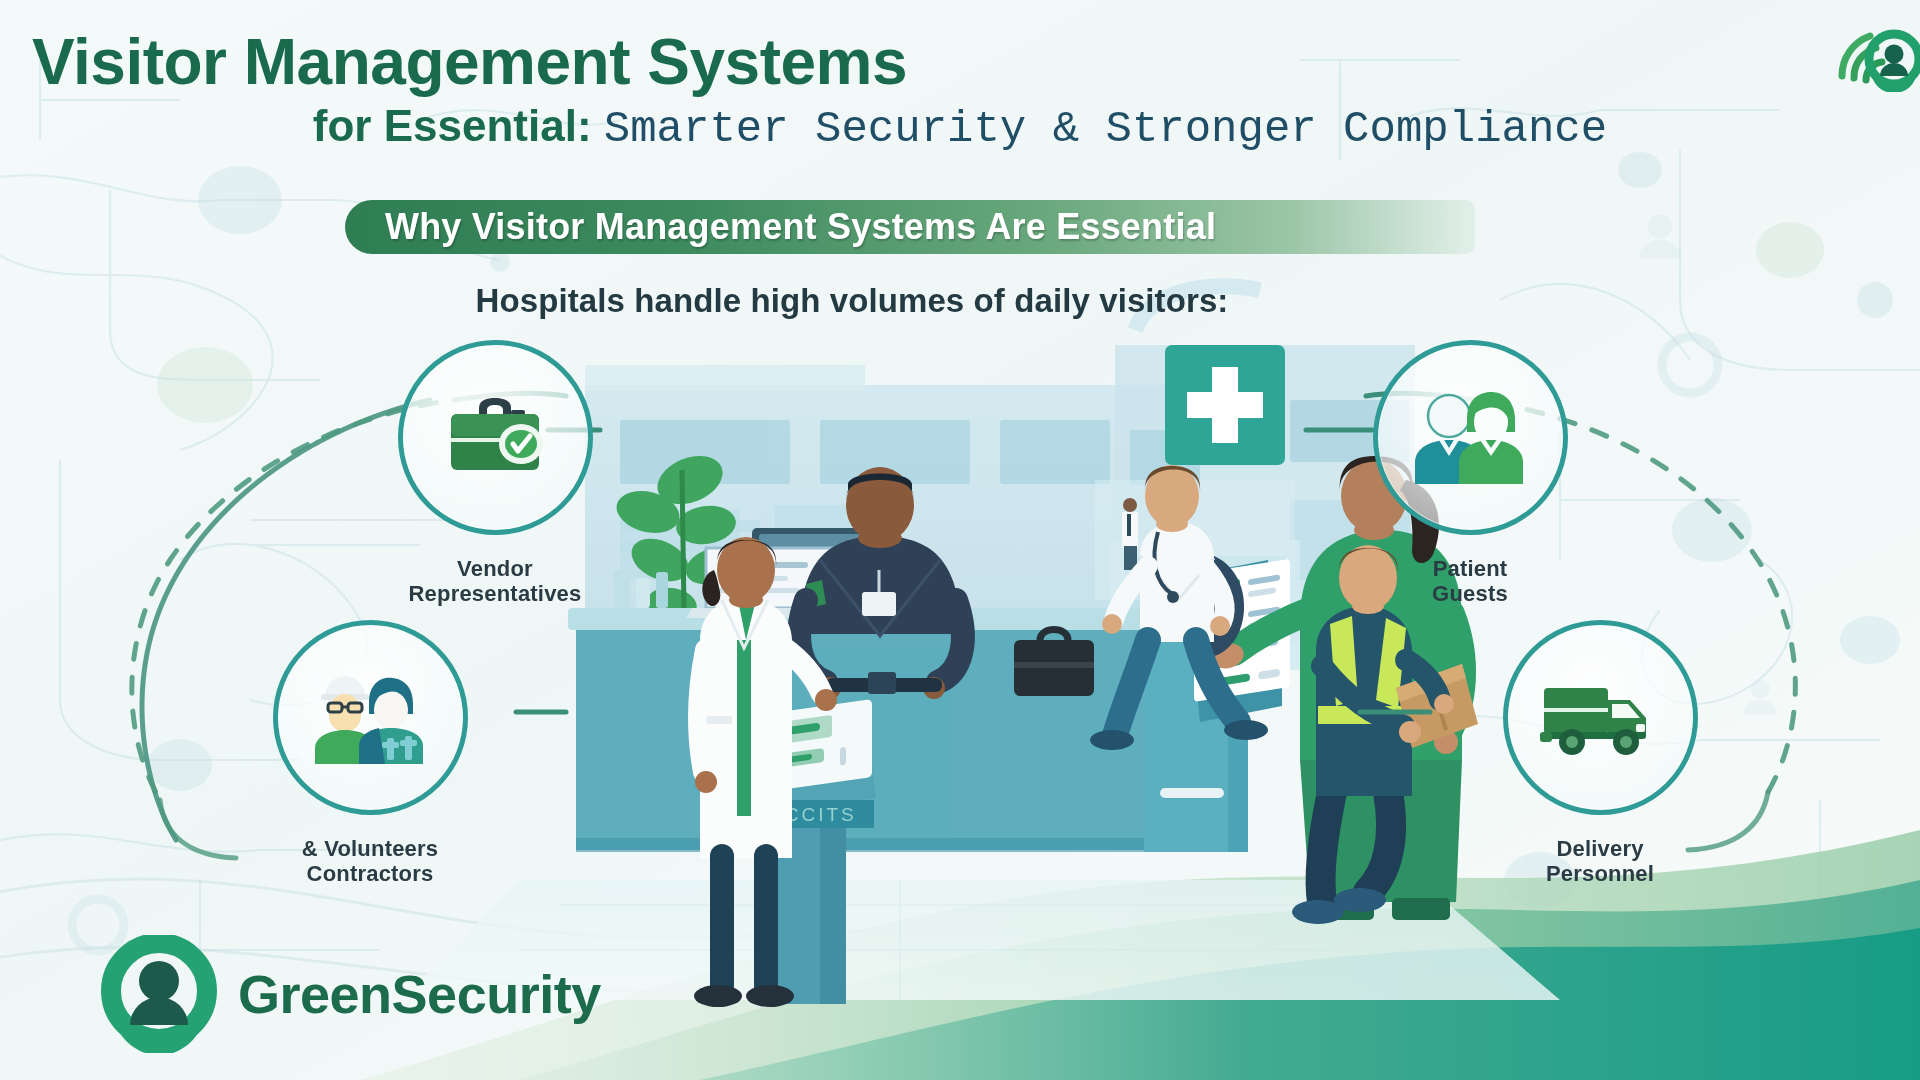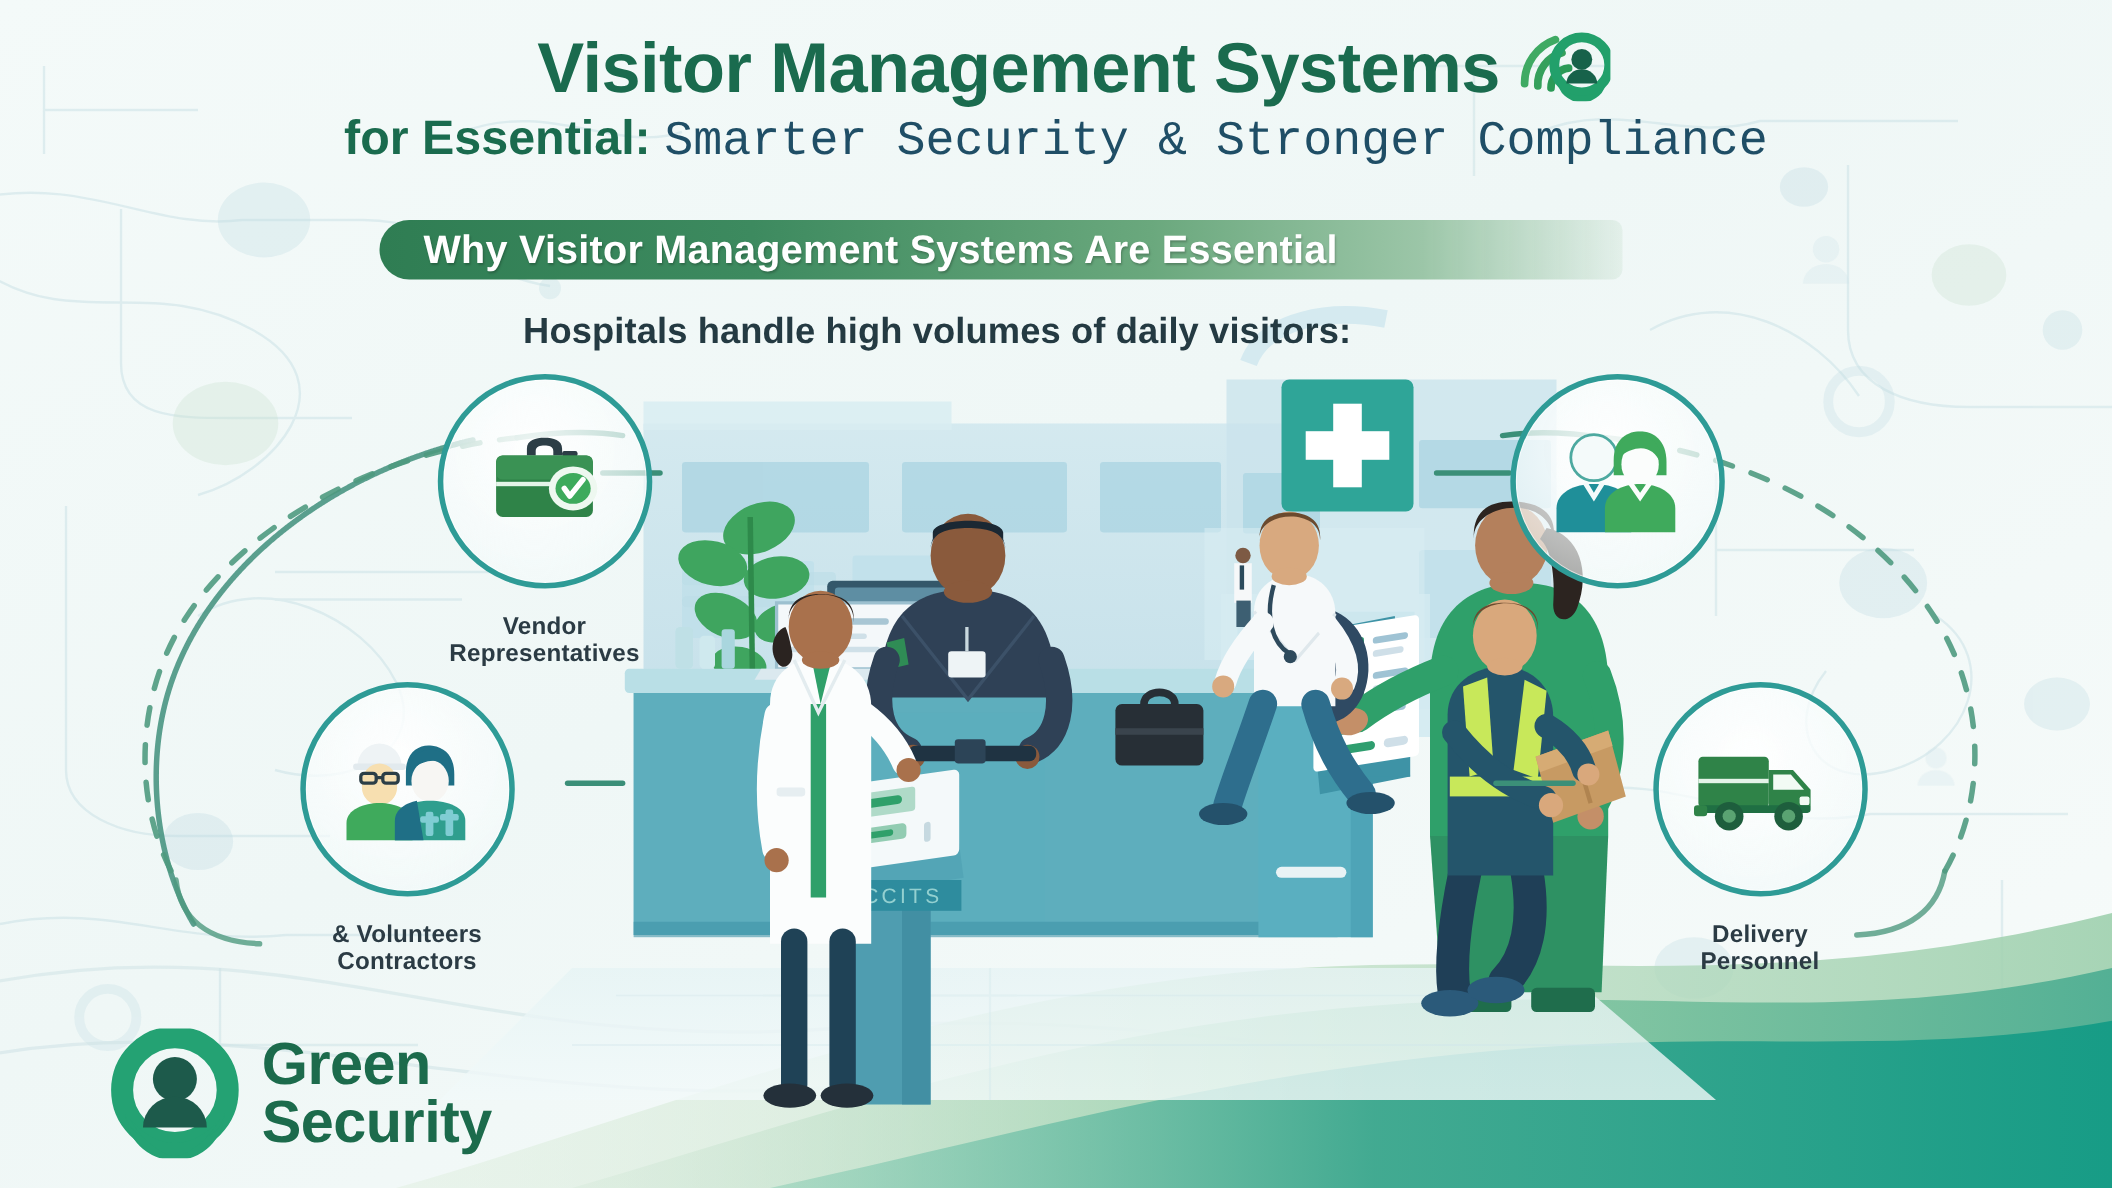--- a/index.html
+++ b/index.html
@@ -13,21 +13,21 @@
       radial-gradient(ellipse at 20% 30%, #f2f9f8 0%, #eef6f6 40%, #f6fbfa 100%);
   }
   .layer{position:absolute;left:0;top:0;width:1920px;height:1080px;}
   .bg-svg{z-index:0;}
   .illus{z-index:1;}
   .arcs{z-index:2;}
 
   
   #title-block{position:absolute;left:0;top:30px;width:1920px;text-align:center;z-index:4;}
   #title-line1{
-    display:flex;align-items:center;justify-content:center;gap:14px;
+    display:flex;align-items:center;justify-content:space-between;gap:14px;
     font-size:64px;font-weight:700;letter-spacing:-0.5px;
     color:#1a6b4e;line-height:1.02;margin-left:32px;
   }
   #title-line2{
     margin-top:6px;font-size:44px;font-weight:600;line-height:1.1;
   }
   .t-green{color:#1a6b4e;font-weight:700;}
   .t-navy{color:#1f4e66;font-weight:500;font-family:Liberation Mono, monospace;}
 
   .brand-mark{display:inline-flex;align-items:center;gap:2px;transform:translateY(-4px);}
@@ -65,21 +65,21 @@
     margin-top:21px;font-size:22px;font-weight:700;color:#2b3b44;
     line-height:1.15;letter-spacing:0.2px;
   }
   #node-vendor{left:345px;top:340px;}
   #node-contractors{left:220px;top:620px;}
   #node-patient{left:1320px;top:340px;}
   #node-delivery{left:1450px;top:620px;}
 
   
   #logo{position:absolute;left:100px;top:935px;display:flex;align-items:center;gap:20px;z-index:5;}
-  #logo-text{display:flex;flex-direction:column;line-height:0.98;}
+  #logo-text{display:flex;flex-direction:row;line-height:0.98;}
   #logo-line1,#logo-line2{font-size:54px;font-weight:600;color:#1c6b4c;letter-spacing:-0.5px;}
 </style>
 </head>
 <body>
 
 <div id="stage">
 
   <svg class="layer bg-svg" viewBox="0 0 1920 1080">
     <defs>
       <linearGradient id="bgGrad" x1="0" y1="0" x2="1" y2="1">
@@ -574,20 +574,24 @@
         <g transform="translate(80,0)">
           <path d="M-24,26 C-24,6 -10,0 0,0 C12,0 24,8 24,28 L24,40 L-24,40 Z" fill="#3faa5c"></path>
           <ellipse cx="0" cy="30" rx="17" ry="20" fill="#fbfdfc"></ellipse>
           <path d="M-20,26 C-22,8 -8,2 2,4 C14,6 20,16 19,30 C14,18 6,14 -4,16 C-12,18 -18,22 -20,26 Z" fill="#3faa5c"></path>
           <path d="M-11,47 L0,62 L11,47 L7,44 L0,54 L-7,44 Z" fill="#fbfdfc"></path>
           <path d="M-32,92 L-32,70 C-32,56 -16,48 0,48 C16,48 32,56 32,70 L32,92 Z" fill="#3faa5c"></path>
           <path d="M-11,48 L0,64 L11,48 L7,46 L0,56 L-7,46 Z" fill="#fbfdfc"></path>
         </g>
       </svg>
     </div>
+    <div class="caption">
+      <div>Patient</div>
+      <div>Guests</div>
+    </div>
   </div>
 
   <div class="node" id="node-delivery">
     <div class="ring">
       <svg width="124" height="88" viewBox="0 0 124 88">
         <rect x="6" y="14" width="64" height="46" rx="4" fill="#2f8348"></rect>
         <rect x="6" y="34" width="64" height="4" fill="#e4f4e8"></rect>
         <path d="M70,26 L92,26 L108,44 L108,60 L70,60 Z" fill="#2f8348"></path>
         <path d="M74,30 L90,30 L102,44 L74,44 Z" fill="#f2fbf4"></path>
         <rect x="98" y="50" width="9" height="8" rx="2" fill="#f2fbf4"></rect>

